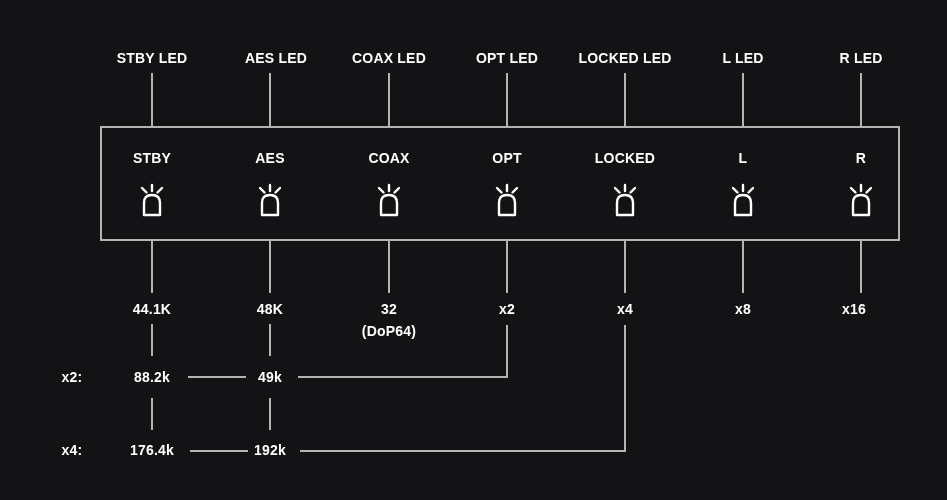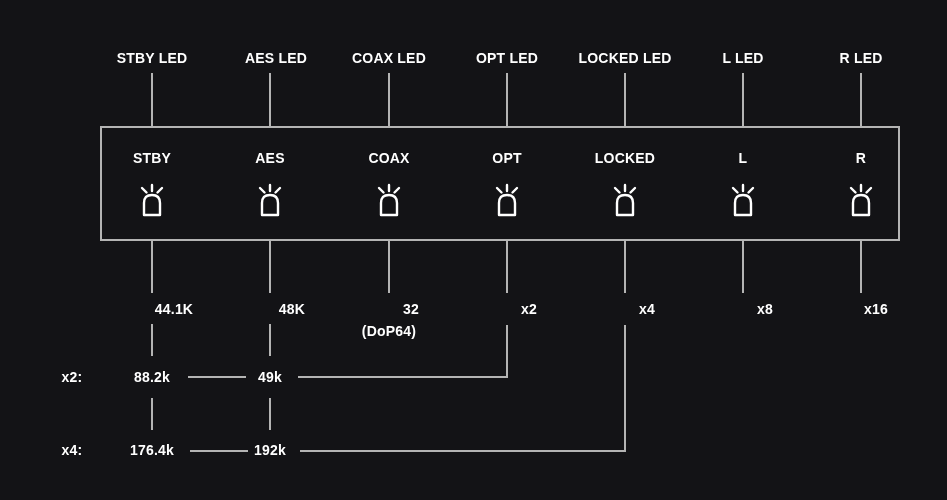--- a/index.html
+++ b/index.html
@@ -21,21 +21,21 @@
     position:absolute;left:100px;top:126px;width:800px;height:115px;
     border:2px solid var(--line);box-sizing:border-box;background:transparent;
   }
   .lbl{
     position:absolute;transform:translateX(-50%);
     color:var(--text);font-size:14px;font-weight:bold;line-height:17px;
     white-space:nowrap;text-align:center;letter-spacing:.2px;
   }
   .top-lbl{top:50px;}
   .panel-lbl{top:150px;}
-  .value-lbl{top:301px;margin-left:22px;}
+  .value-lbl{top:301px;}
   .value-note{top:323px;text-align:right;}
   .row1-lbl{top:369px;}
   .row2-lbl{top:442px;}
   .led{
     position:absolute;top:183px;width:32px;height:36px;
   }
   .led path{stroke:#ffffff;stroke-width:2.4;fill:none;stroke-linecap:round;stroke-linejoin:round;}
 </style>
 </head>
 <body>

